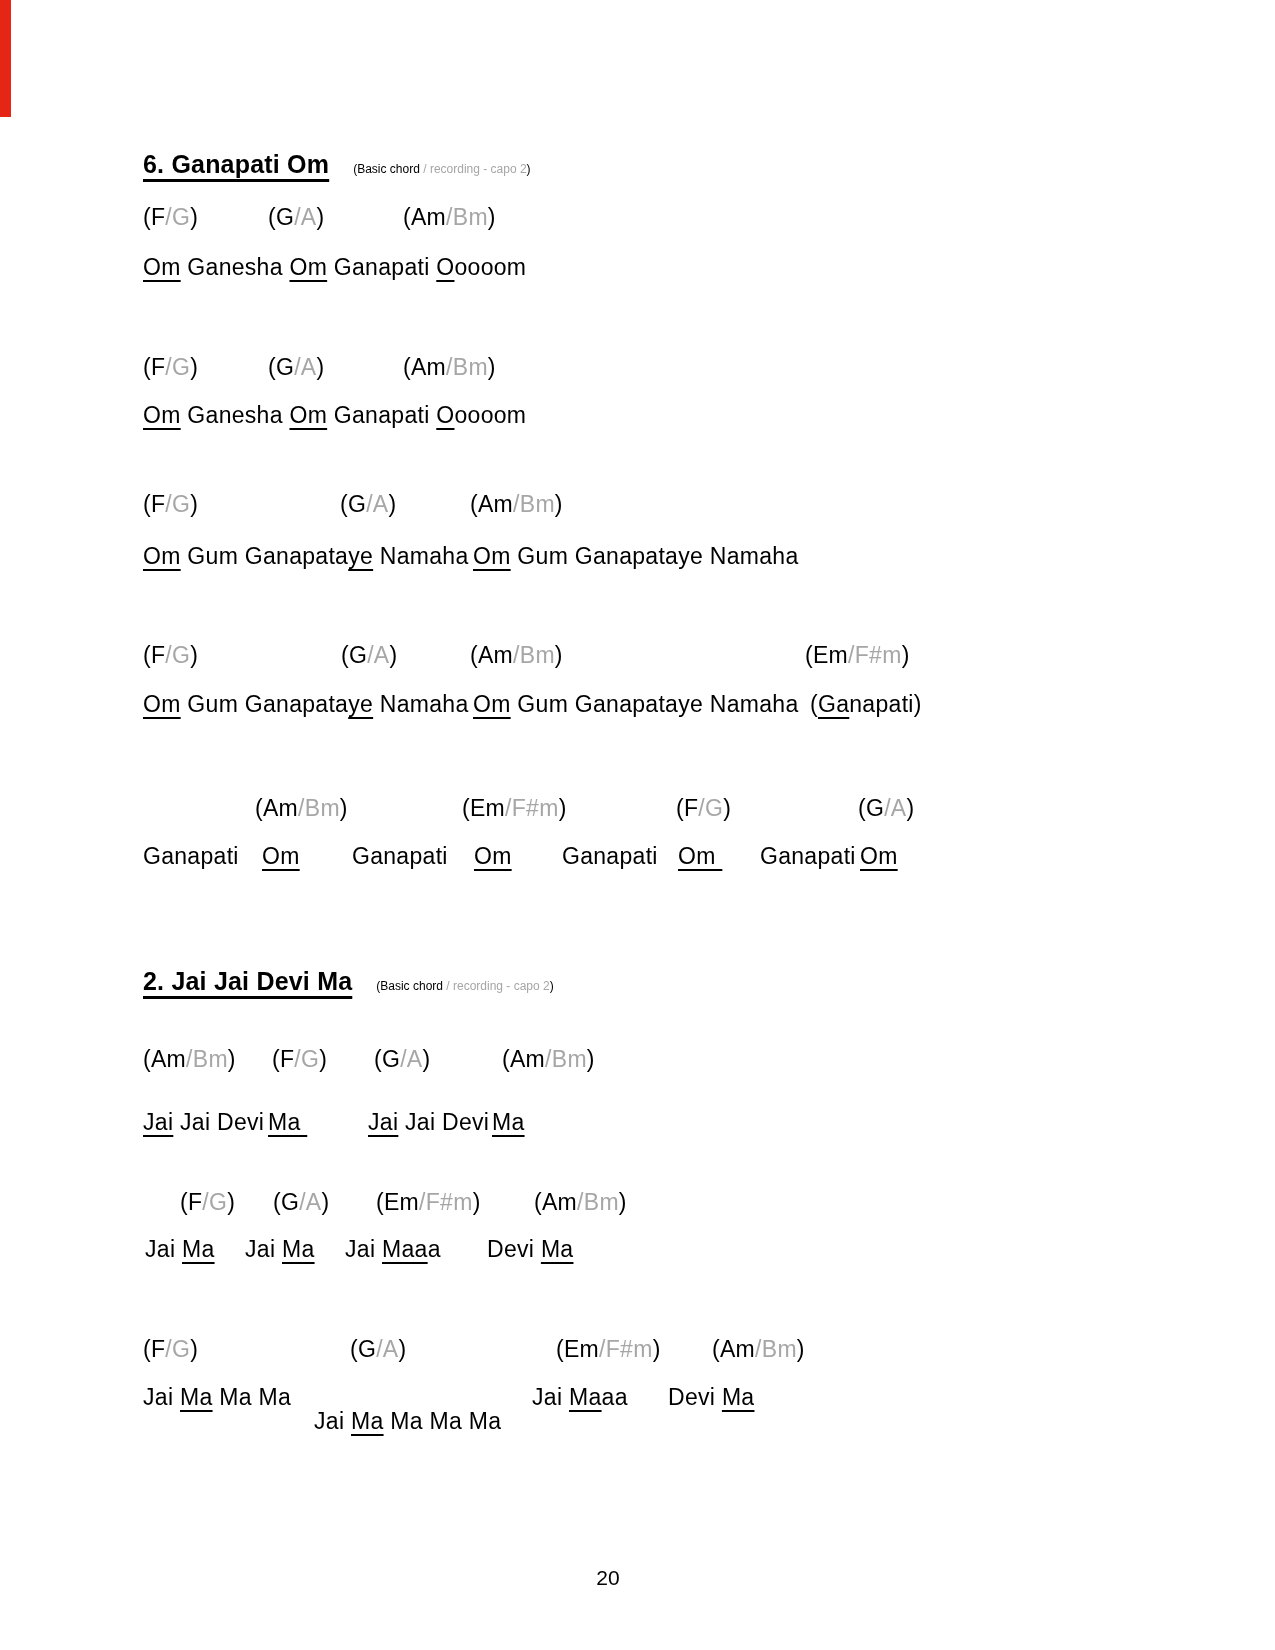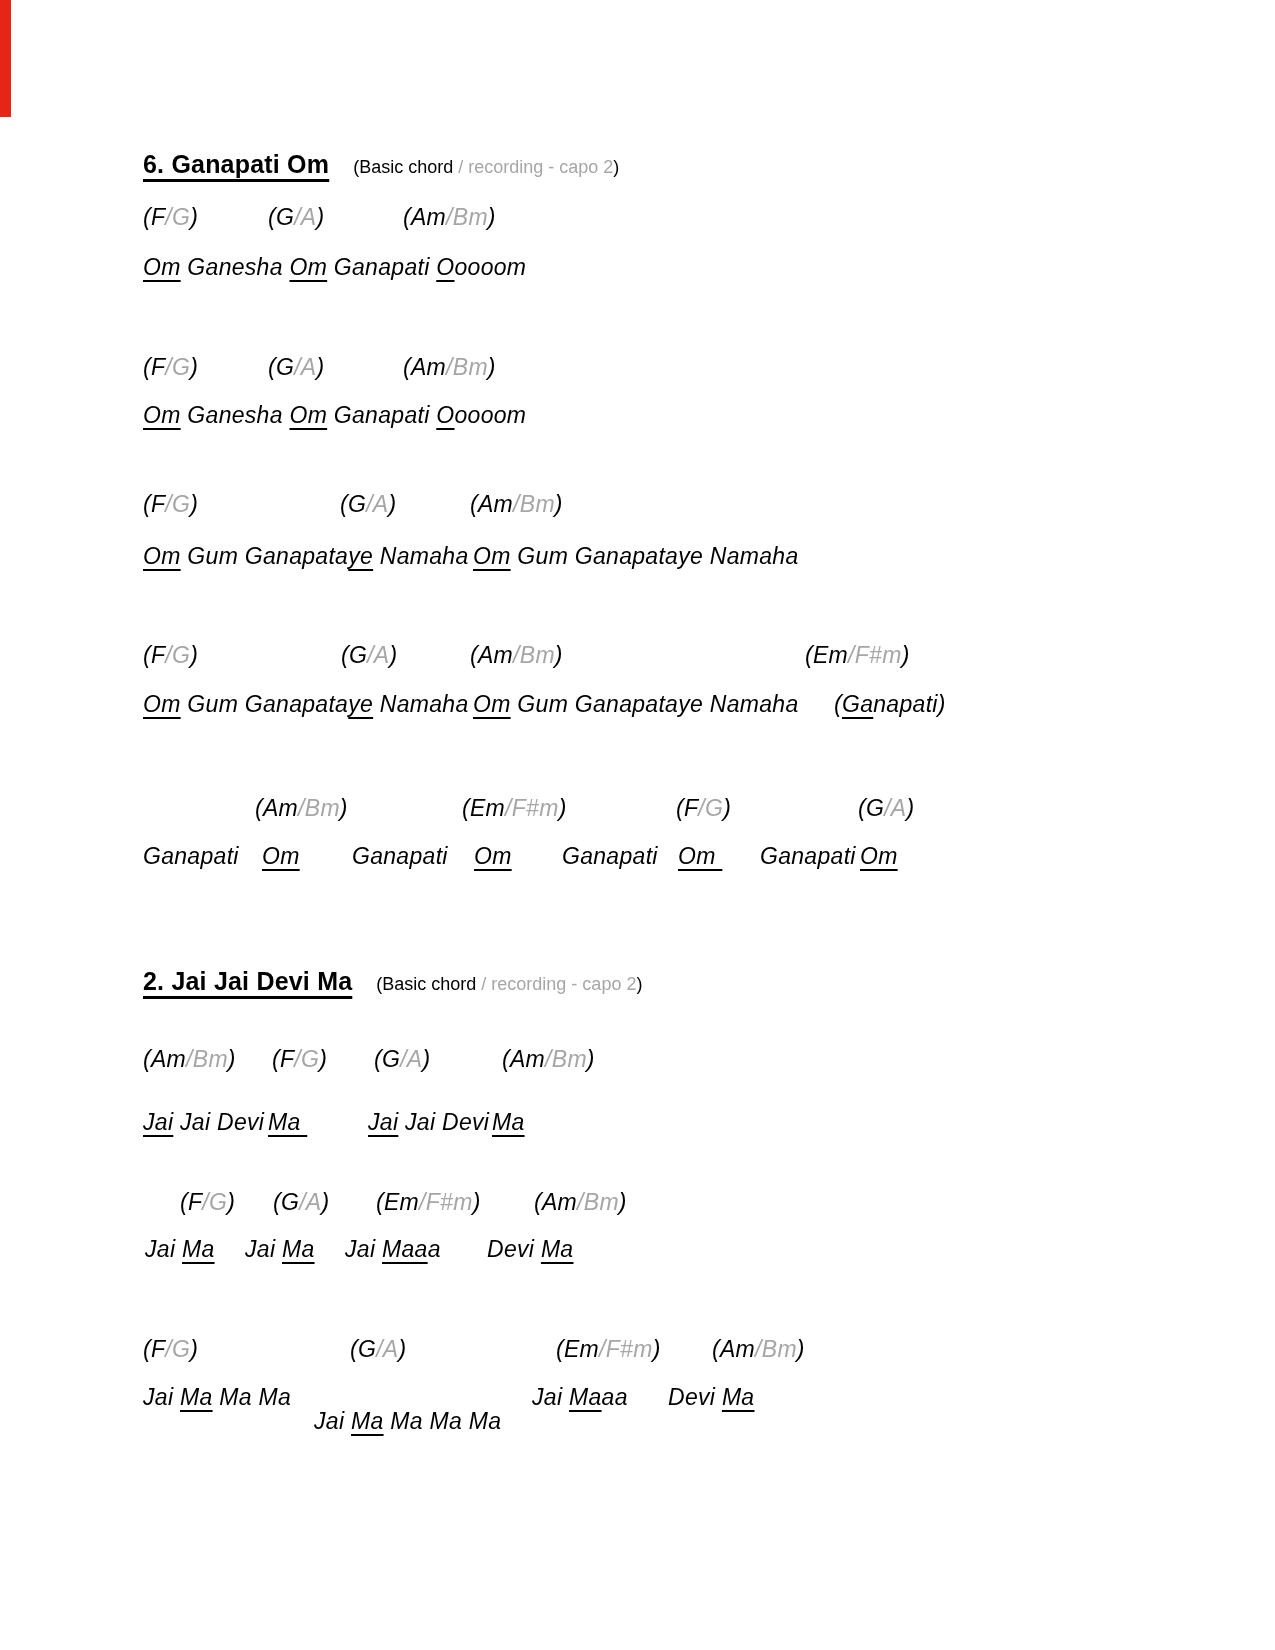--- a/index.html
+++ b/index.html
@@ -26,35 +26,34 @@
     white-space:pre;
   }
   .song-title{
     font-size:25px;
     font-weight:bold;
     letter-spacing:.2px;
     text-decoration:underline;
     text-decoration-thickness:3px;
     text-underline-offset:6px;
   }
-  .subtitle{font-size:18px;}
+  .subtitle{font-size:12px;}
   .muted{color:var(--muted,#a6a6a6);}
   .line{
     position:absolute;
     left:0;
     width:100%;
     height:34px;
     font-size:23px;
     letter-spacing:.3px;
   }
   .token{
     position:absolute;
     top:0;
     white-space:pre;
-    font-style:italic;
   }
   .u{
     text-decoration:underline;
     text-decoration-thickness:2px;
     text-underline-offset:5px;
   }
   .page-number{
     position:absolute;
     top:1566px;
     left:0;
@@ -98,21 +97,21 @@
         </div>
         <div class="line chords" style="top: 642px;">
           <span class="token" style="left: 143px;"><span>(F</span><span class="muted">/G</span><span>)</span></span>
           <span class="token" style="left: 341px;"><span>(G</span><span class="muted">/A</span><span>)</span></span>
           <span class="token" style="left: 470px;"><span>(Am</span><span class="muted">/Bm</span><span>)</span></span>
           <span class="token" style="left: 805px;"><span>(Em</span><span class="muted">/F#m</span><span>)</span></span>
         </div>
         <div class="line lyrics" style="top: 691px;">
           <span class="token" style="left: 143px;"><span class="u">Om</span><span> Gum Ganapata</span><span class="u">ye</span><span> Namaha</span></span>
           <span class="token" style="left: 473px;"><span class="u">Om</span><span> Gum Ganapataye Namaha</span></span>
-          <span class="token" style="left: 834px;"><span>(</span><span class="u">Ga</span><span>napati)</span></span>
+          <span class="token" style="left: 810px;"><span>(</span><span class="u">Ga</span><span>napati)</span></span>
         </div>
         <div class="line chords" style="top: 795px;">
           <span class="token" style="left: 255px;"><span>(Am</span><span class="muted">/Bm</span><span>)</span></span>
           <span class="token" style="left: 462px;"><span>(Em</span><span class="muted">/F#m</span><span>)</span></span>
           <span class="token" style="left: 676px;"><span>(F</span><span class="muted">/G</span><span>)</span></span>
           <span class="token" style="left: 858px;"><span>(G</span><span class="muted">/A</span><span>)</span></span>
         </div>
         <div class="line lyrics" style="top: 843px;">
           <span class="token" style="left: 143px;"><span>Ganapati</span></span>
           <span class="token" style="left: 262px;"><span class="u">Om</span></span>
@@ -157,13 +156,14 @@
           <span class="token" style="left: 712px;"><span>(Am</span><span class="muted">/Bm</span><span>)</span></span>
         </div>
         <div class="line lyrics" style="top: 1384px;">
           <span class="token" style="left: 143px;"><span>Jai </span><span class="u">Ma</span><span> Ma Ma</span></span>
           <span class="token" style="left: 314px; margin-top: 24px;"><span>Jai </span><span class="u">Ma</span><span> Ma Ma Ma</span></span>
           <span class="token" style="left: 532px;"><span>Jai </span><span class="u">Ma</span><span>aa</span></span>
           <span class="token" style="left: 668px;"><span>Devi </span><span class="u">Ma</span></span>
         </div>
       </div>
     </div>
+  <div class="page-number">20</div>
 </div>
 
 </body></html>

